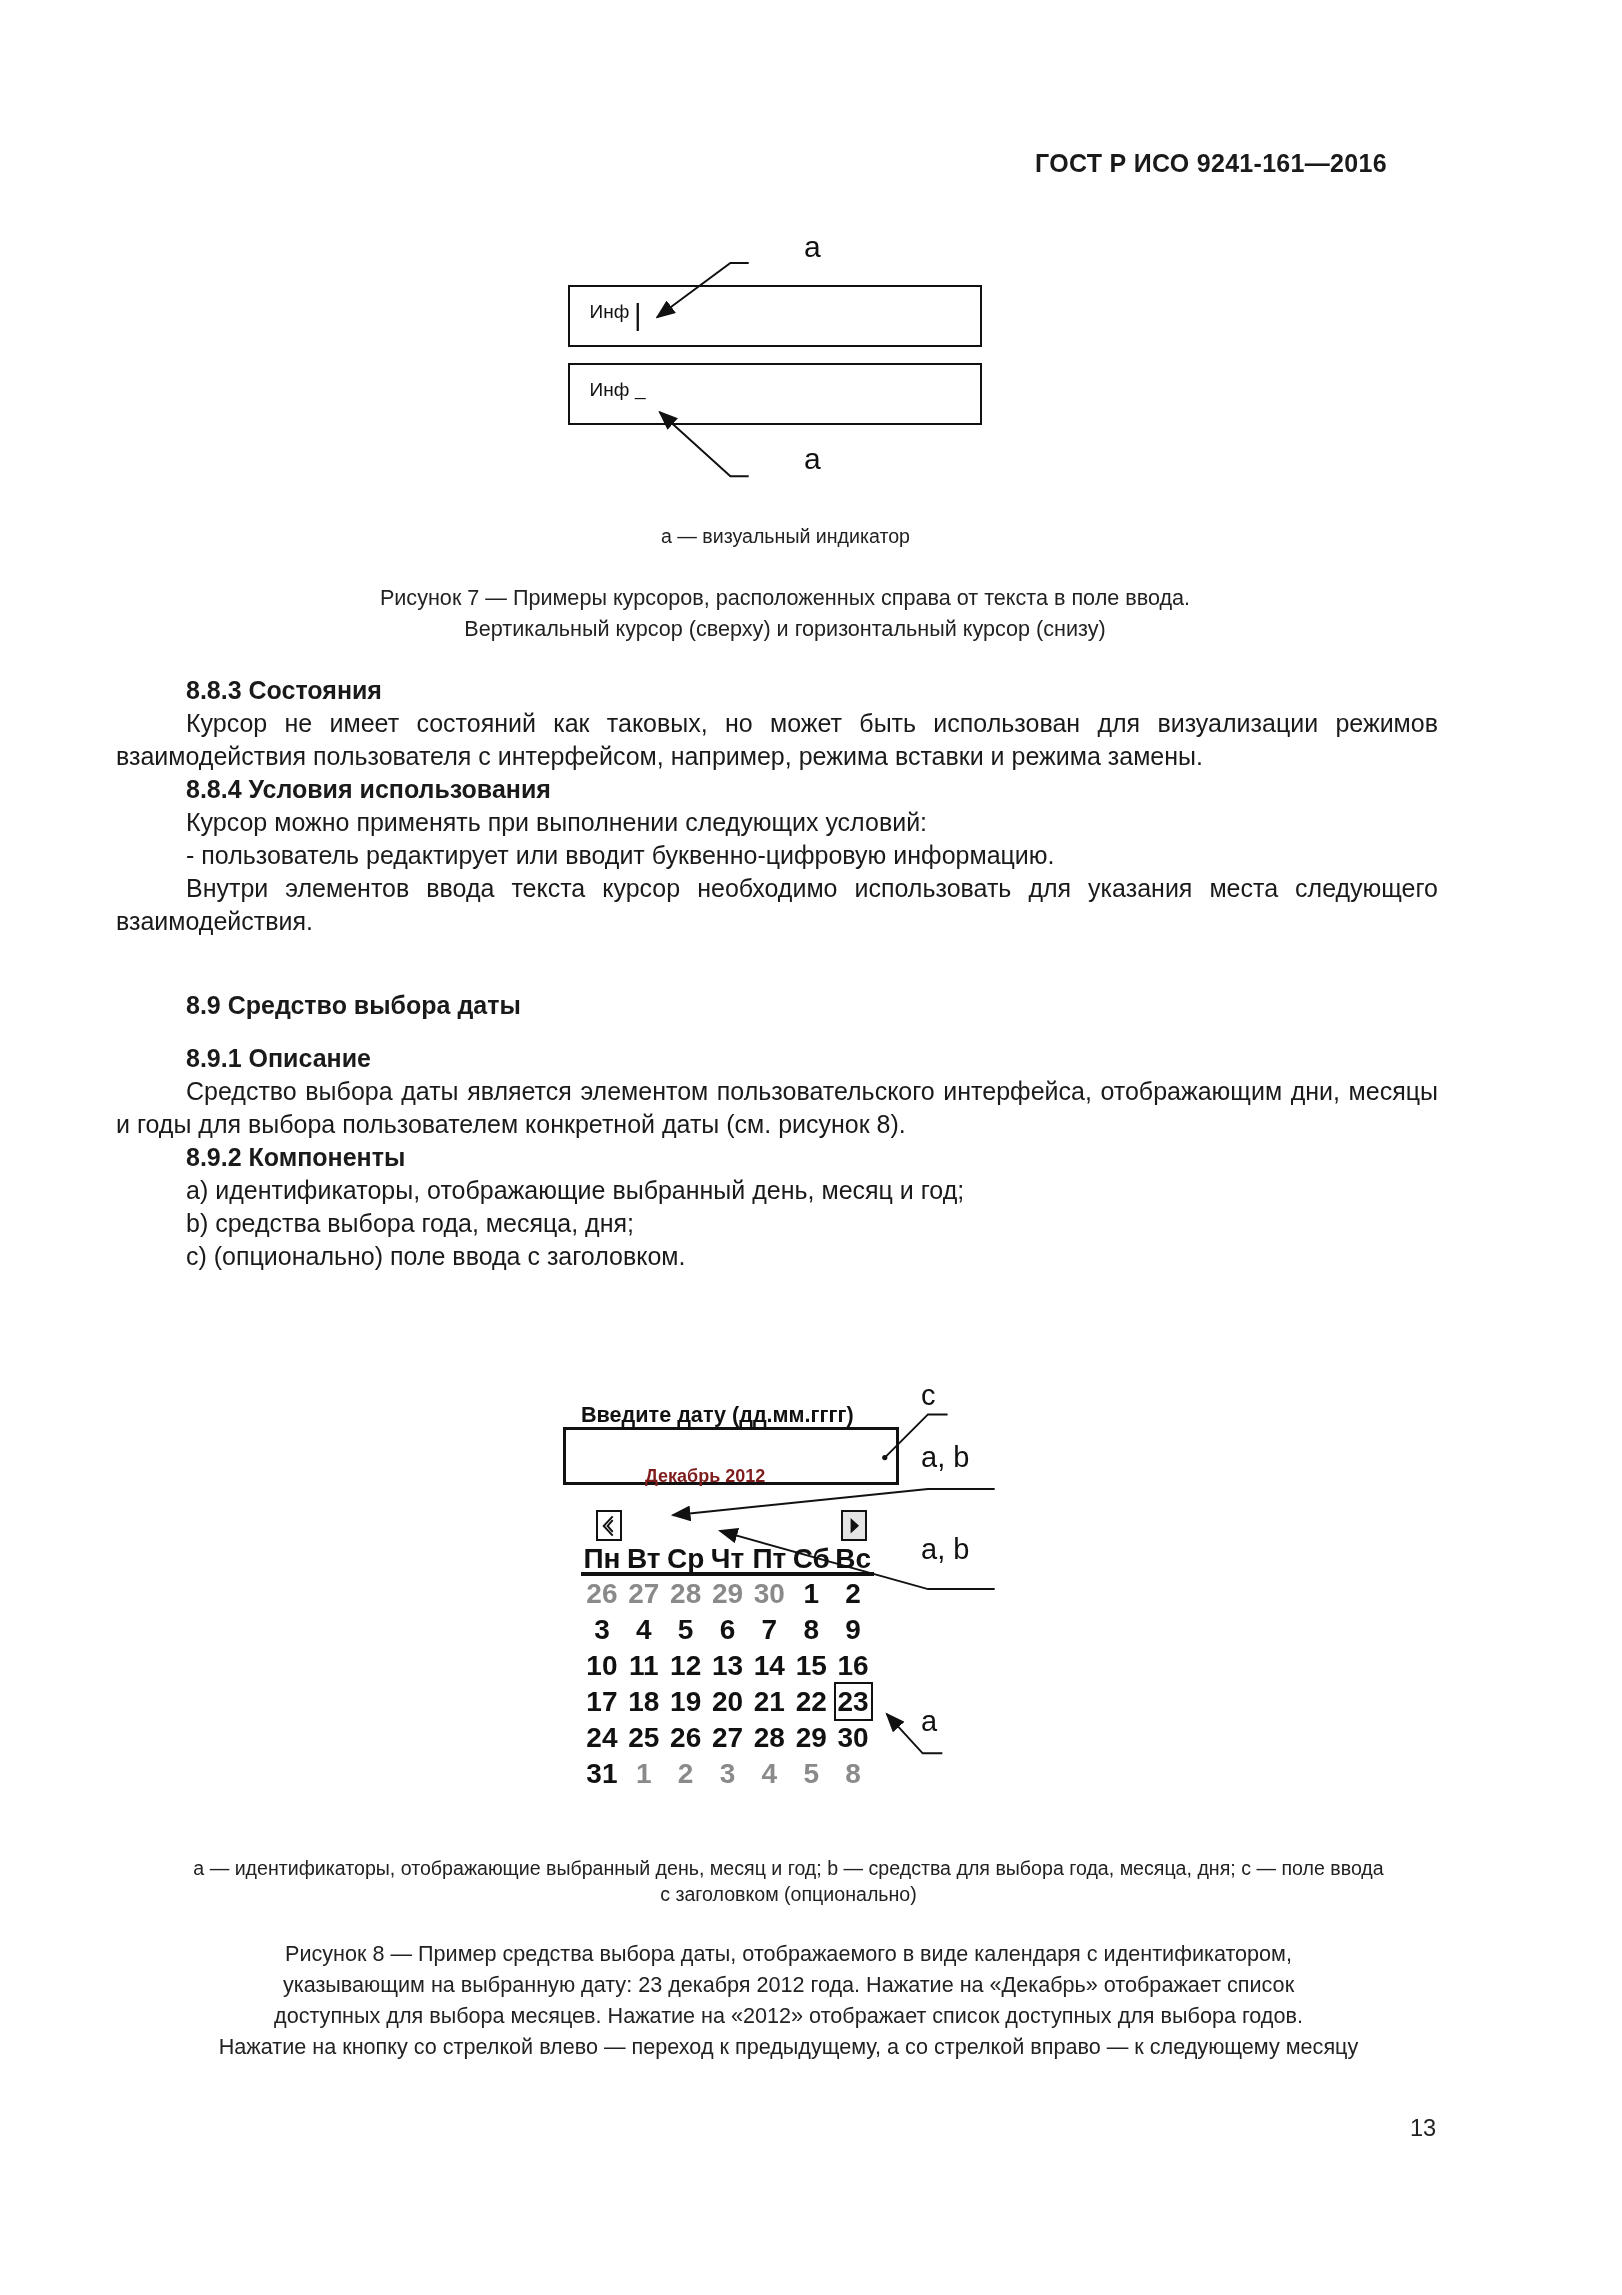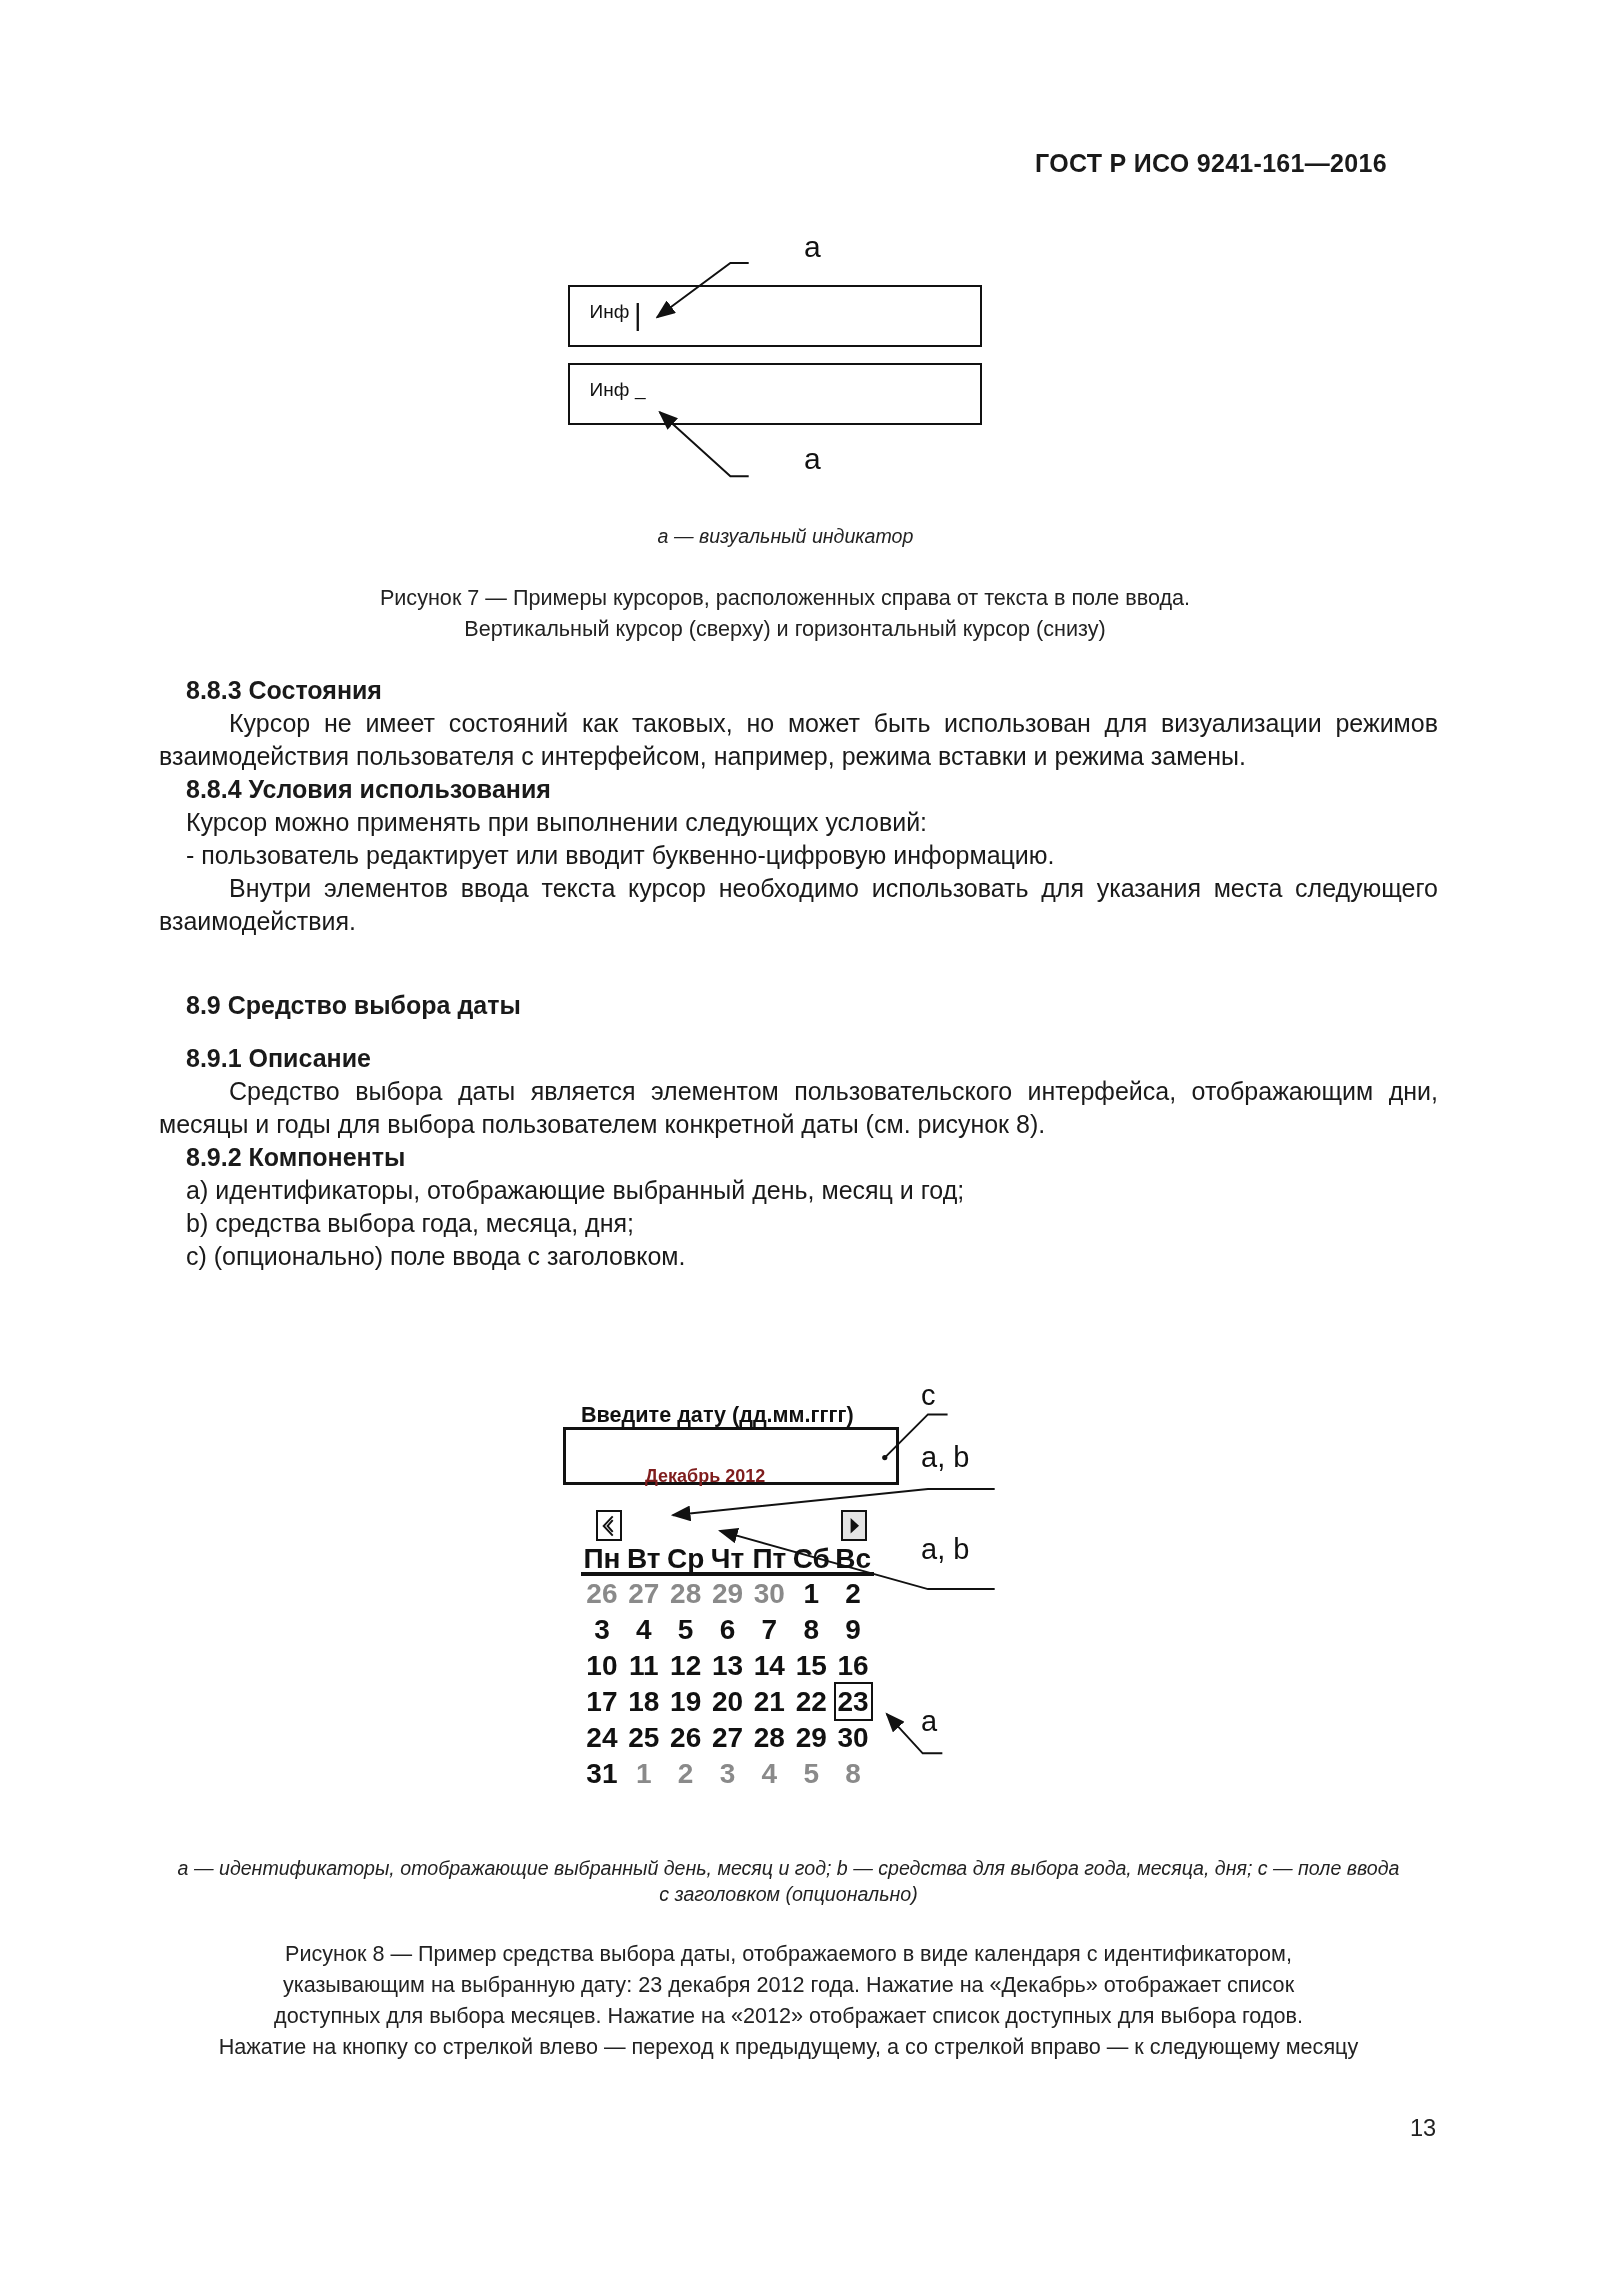--- a/index.html
+++ b/index.html
@@ -15,28 +15,28 @@
   }
   
   .fig7-box {
     position: absolute; left: 568px; width: 414px; height: 62px;
     border: 2.6px solid #111; box-sizing: border-box;
   }
   .fig7-text {
     position: absolute; left: 19.6px; font-size: 19px; color: #111;
   }
   .callout-label { position: absolute; font-size: 30px; color: #111; }
-  .fig-legend { font-size: 19.6px; text-align: center; color: #222; font-style: italic; }
+  .fig-legend { font-size: 19.6px; text-align: center; color: #222; }
   .caption { font-size: 21.6px; text-align: center; line-height: 31px; color: #222; }
   
   .body-block {
     left: 116px; width: 1322px; font-size: 25px; line-height: 33px; color: #1a1a1a;
   }
   .h { font-weight: bold; padding-left: 70px; }
-  .p { text-indent: 70px; text-align: justify; margin-left: 43px; }
+  .p { text-indent: 70px; text-align: justify; }
   .li { padding-left: 70px; }
   .gap { height: 19.6px; }
 
   
   .dp-label { position: absolute; left: 581px; top: 1402px; font-size: 21.6px; font-weight: bold; color: #111; }
   .dp-input {
     position: absolute; left: 563px; top: 1427px; width: 336px; height: 58px;
     border: 3.3px solid #111; box-sizing: border-box; background: #fff;
   }
   .nav-btn {

